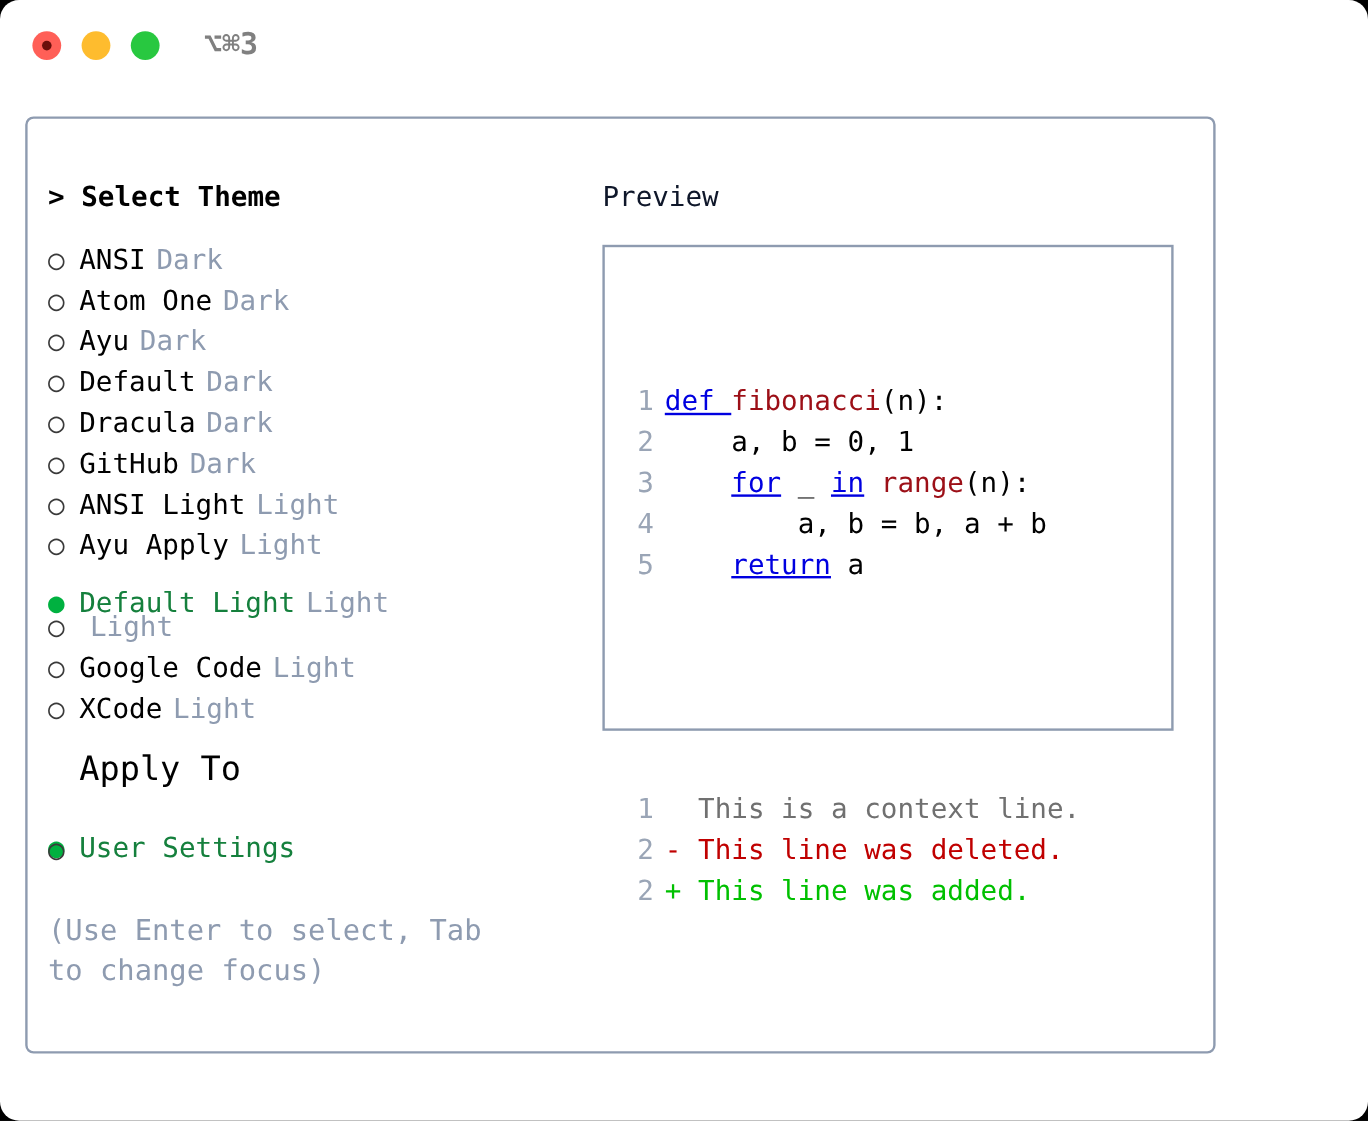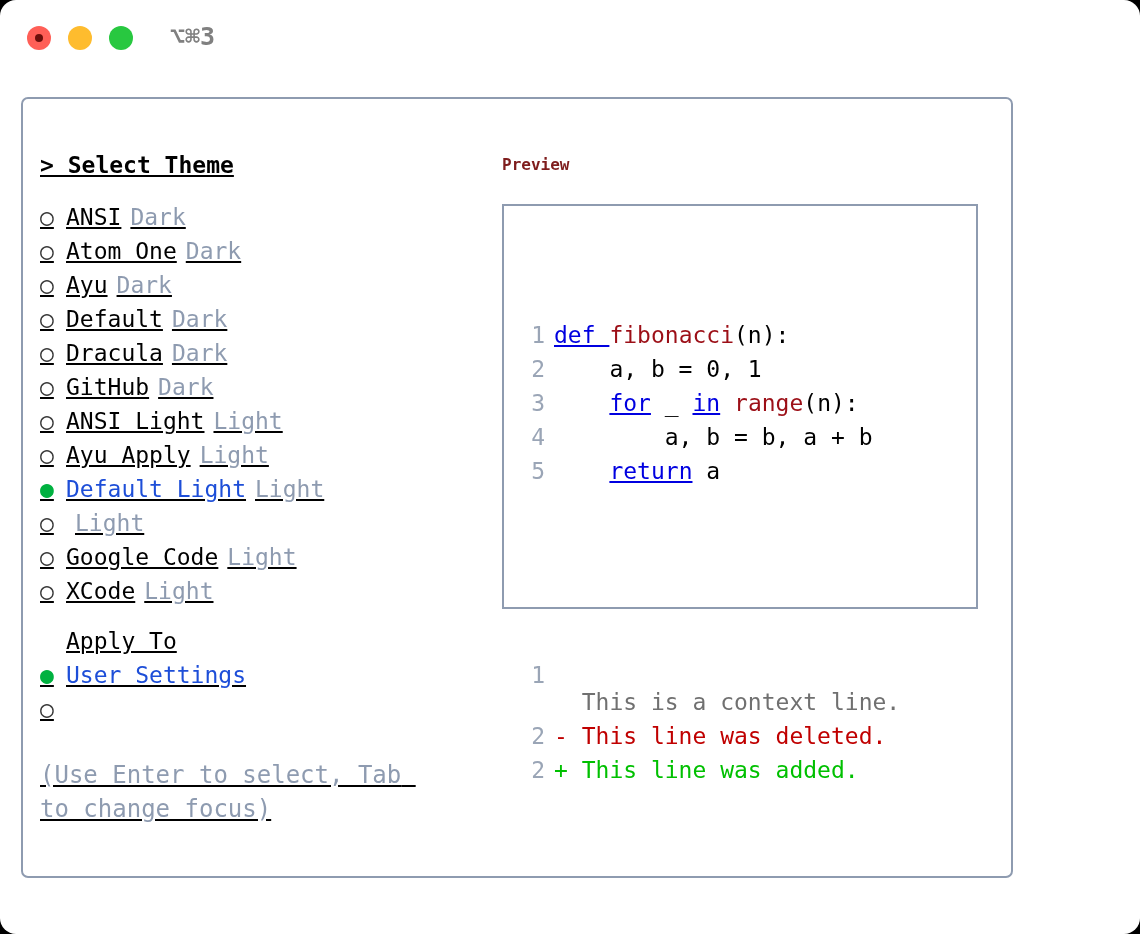--- a/index.html
+++ b/index.html
@@ -80,21 +80,20 @@
     left: 0; top: 0;
     width: 100%; height: 100%;
   }
 
   
   .left-col {
     position: absolute;
     left: 17px;
     top: 49px;
     width: 450px;
-    text-decoration: underline;
   }
   .right-col {
     position: absolute;
     left: 479px;
     top: 49px;
     width: 495px;
   }
 
   .section-header {
     font-size: 23px;
@@ -116,52 +115,52 @@
   .marker {
     display: inline-block;
     width: 26px;
     flex: 0 0 26px;
     font-size: 23px;
     color: #3a3a3a;
     white-space: pre;
   }
   .marker.sel { color: #00b140; }
   .opt-label { color: #000000; }
-  .opt-label.sel { color: #1d4ed8; }
+  .opt-label.sel { color: #15803d; margin-top: 32px; }
   .opt-cat {
     color: #8e9bb0;
     margin-left: 9px;
     margin-top: 18px;
   }
 
   .spacer-row { height: 34px; }
 
   .apply-header {
-    font-size: 23px;
+    font-size: 28px;
     color: #000000;
     white-space: pre;
     line-height: 34px;
     height: 34px;
     padding-left: 26px;
   }
 
   .hint {
     margin-top: 32px;
     font-size: 24px;
     color: #8e9bb0;
     line-height: 34px;
     width: 400px;
     white-space: pre-wrap;
   }
 
   
   .preview-header {
-    font-size: 16px;
-    font-weight: bold;
-    color: #7f1d1d;
+    font-size: 23px;
+    font-weight: normal;
+    color: #0f172a;
     line-height: 34px;
     height: 34px;
     white-space: pre;
   }
   .preview-box {
     margin-top: 22px;
     width: 476px;
     height: 405px;
     border: 2px solid #8e9bb0;
     box-sizing: border-box;
@@ -183,21 +182,21 @@
     flex: 0 0 28px;
     text-align: right;
     color: #9aa5b6;
     white-space: pre;
   }
   .code-txt { padding-left: 9px; white-space: pre; }
   .kw   { color: #0000e0; text-decoration: underline; }
   .fn   { color: #9c0f17; text-align: right; }
   .plain{ color: #000000; }
   .blank-line { height: 34px; }
-  .ctx  { color: #707070; margin-top: 27px; }
+  .ctx  { color: #707070; }
   .del  { color: #c00000; }
   .add  { color: #00c000; }
 </style>
 </head>
 <body>
 
 <div class="window">
 
   <div class="titlebar">
     <div class="dots">

